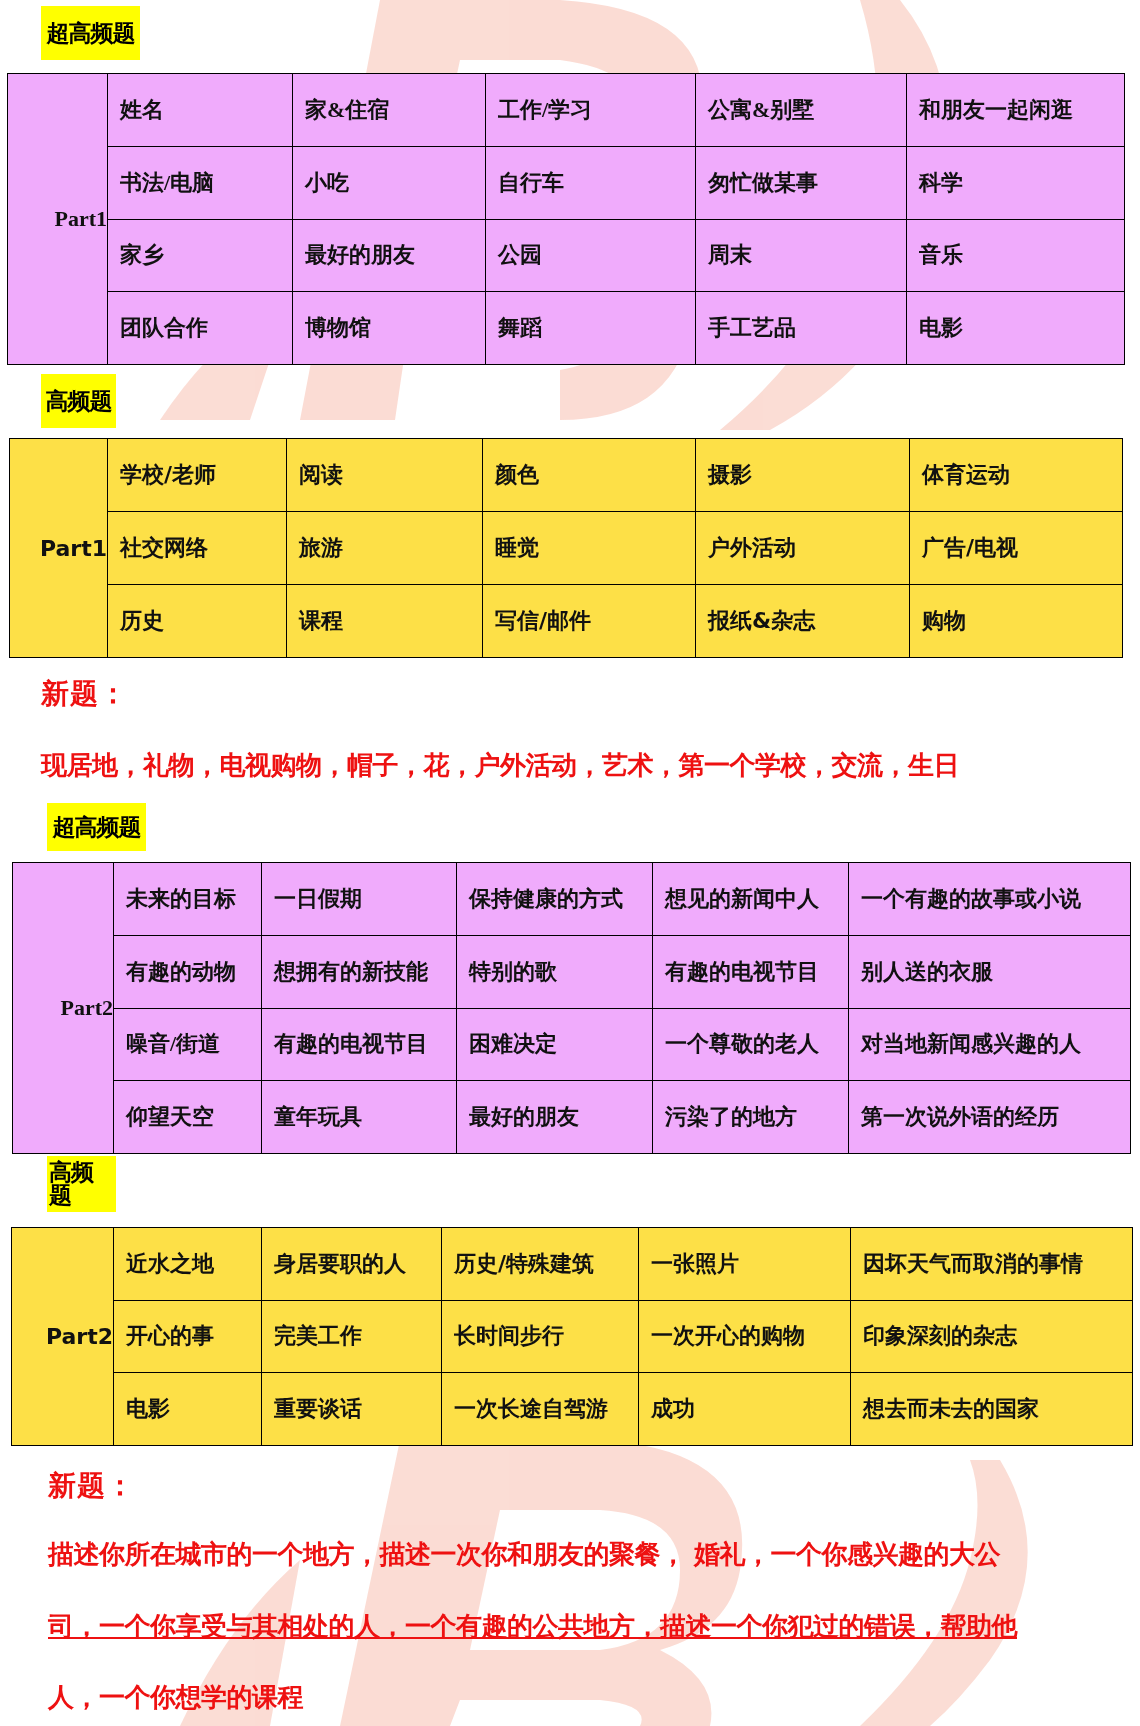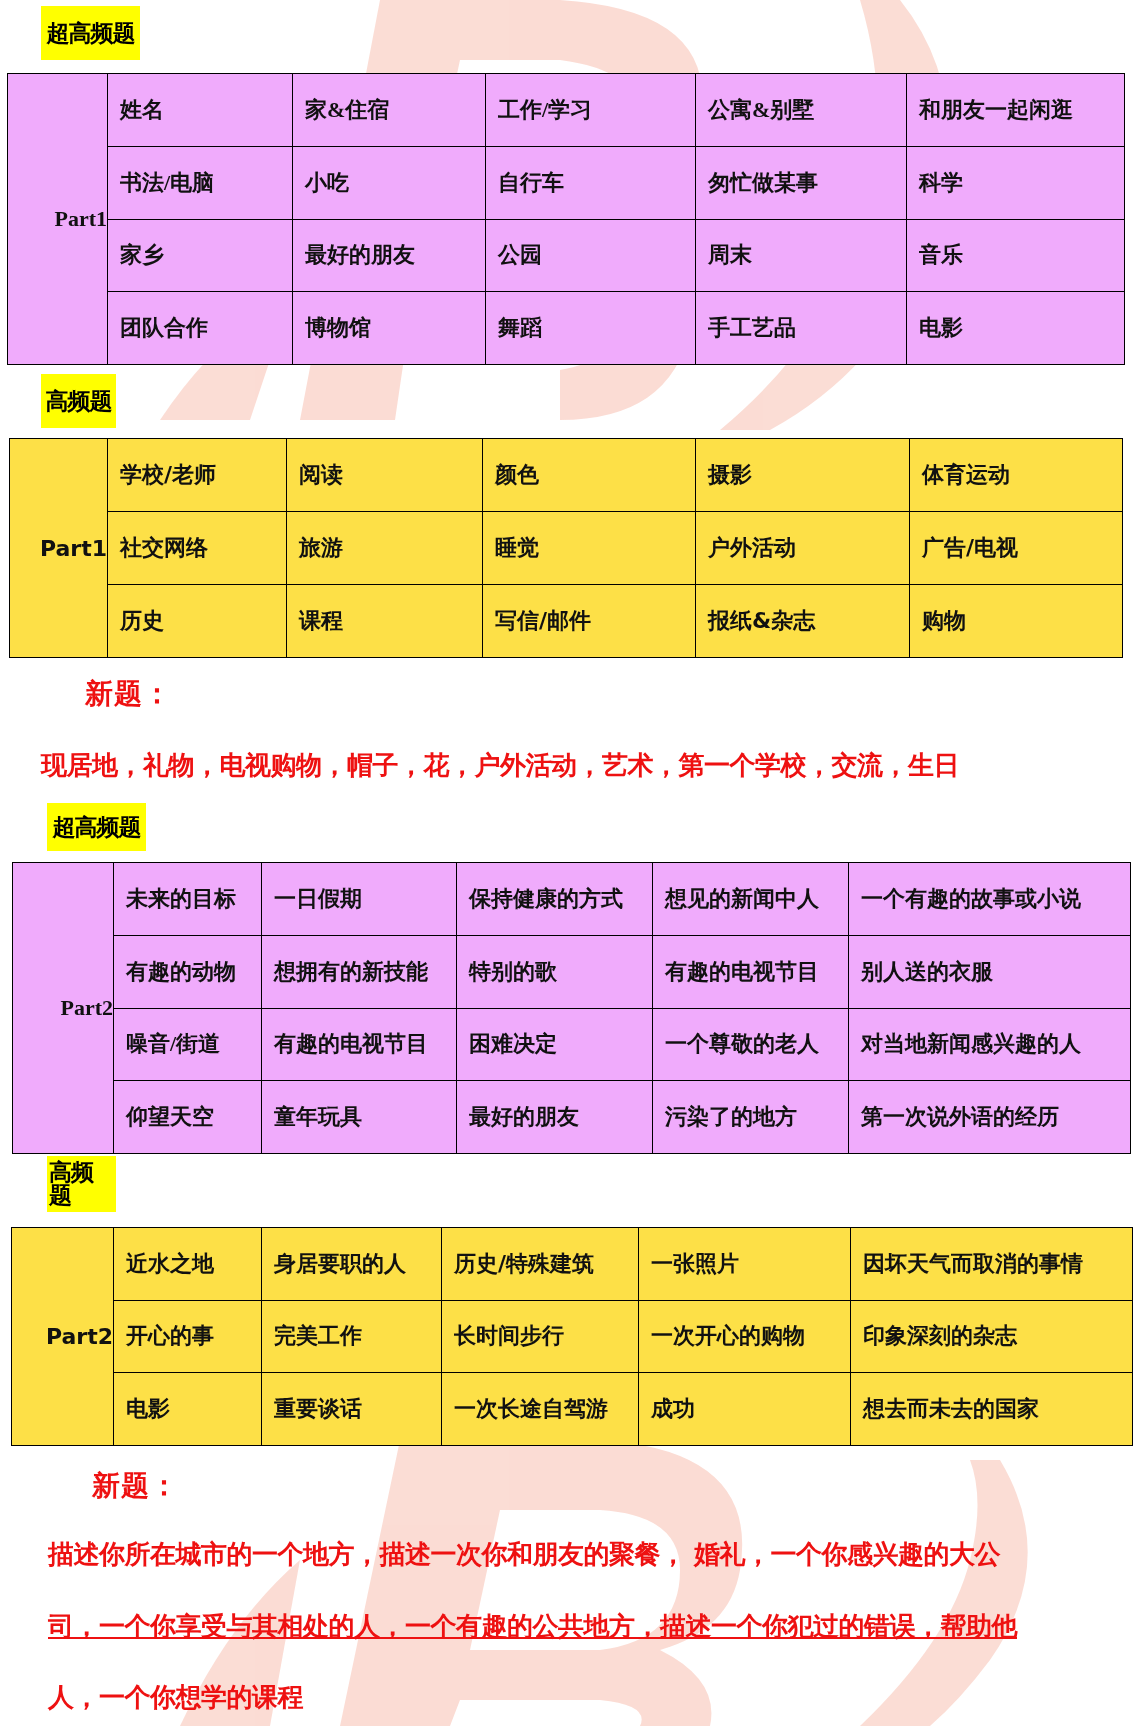--- a/index.html
+++ b/index.html
@@ -15,21 +15,21 @@
     position: absolute; border-collapse: collapse; table-layout: fixed;
   }
   table.grid td {
     border: 1.5px solid #000; font-weight: bold; font-size: 22px; color: #111;
     padding-left: 12px; white-space: nowrap; overflow: hidden; vertical-align: middle;
   }
   table.grid td.part { padding-left: 0; text-align: right; font-size: 22px; }
   table.blue td { background: #f0abfc; font-family: Liberation Serif, serif; }
   table.peach td { background: #fde047; }
   .newtitle {
-    position: absolute; color: #ee1111; font-weight: bold; font-size: 28px; letter-spacing: 1px; margin-left: 44px;
+    position: absolute; color: #ee1111; font-weight: bold; font-size: 28px; letter-spacing: 1px;
   }
   .newline {
     position: absolute; color: #ee1111; font-weight: bold; font-size: 26px; white-space: nowrap; letter-spacing: -0.5px; text-align: right;
   }
 </style>
 </head>
 <body>
 
 <svg class="wm" viewBox="0 0 1140 1726" xmlns="http://www.w3.org/2000/svg">
   <g fill="#fbd9d0" opacity="0.9">

